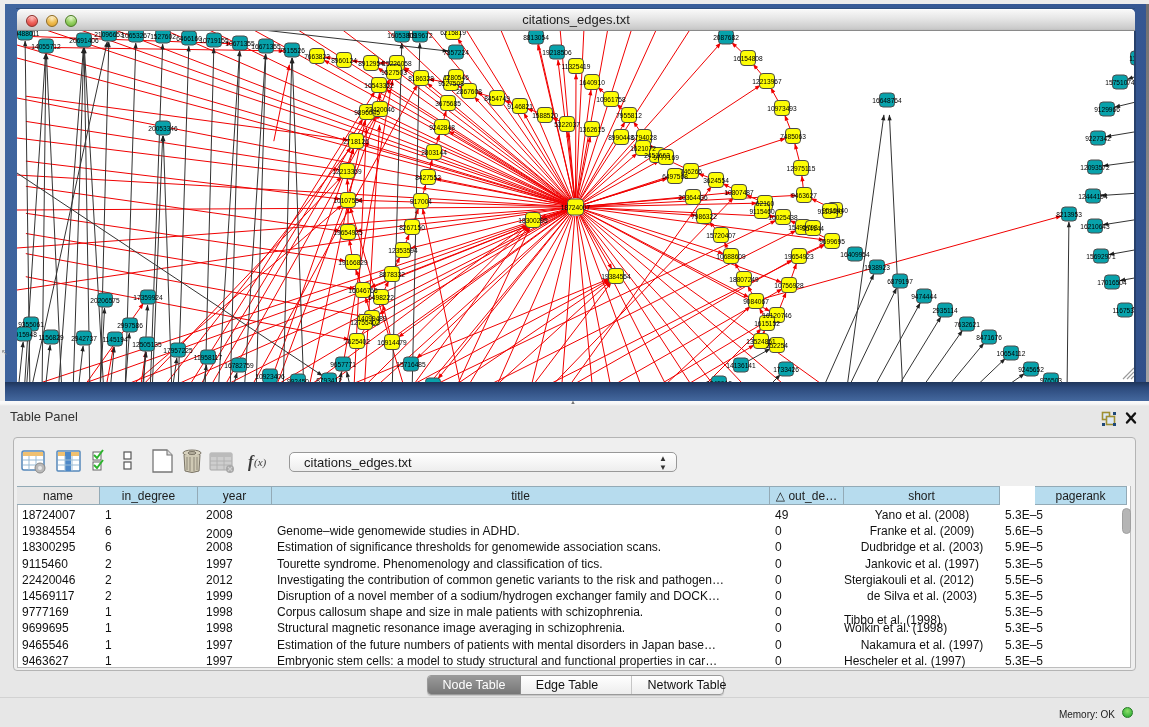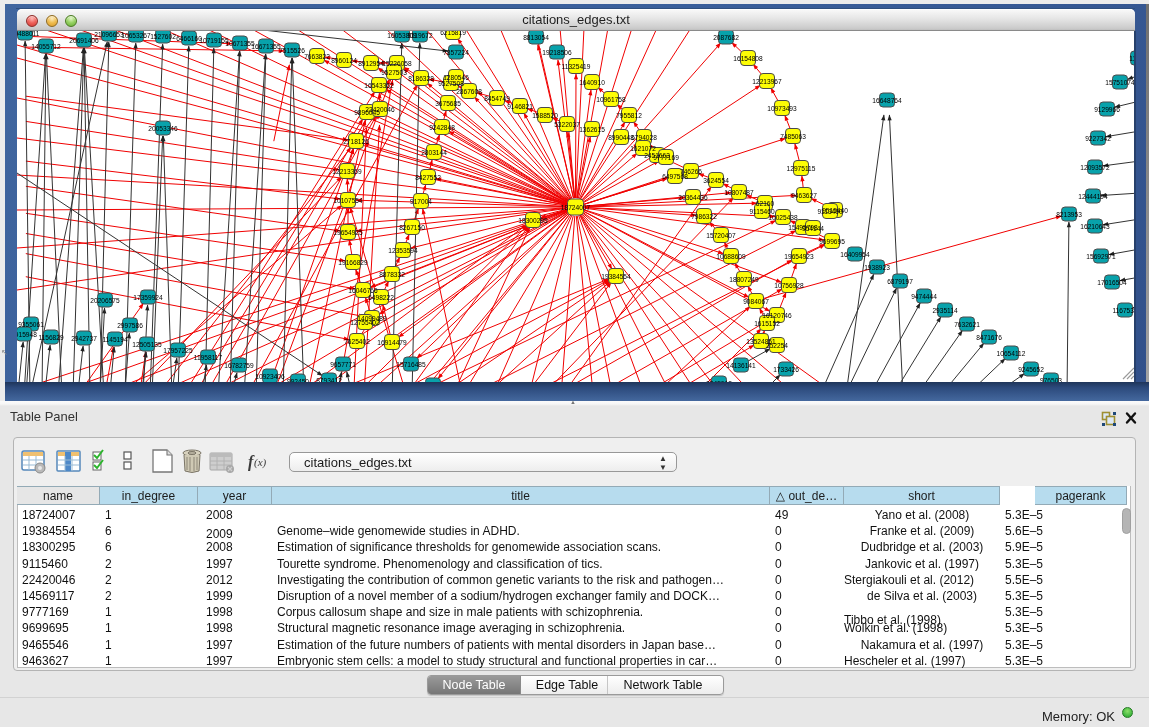--- a/index.html
+++ b/index.html
@@ -27,23 +27,23 @@
 #dropdown{left:289px;top:51px;width:388px;height:20px;border:1px solid #989898;border-radius:5px;background:linear-gradient(180deg,#ffffff,#ededed);font-size:13px;color:#1a1a1a;line-height:19px;padding-left:14px}
 #ddarr{left:655px;top:51px;width:16px;height:20px;font-size:8px;color:#333;text-align:center;line-height:9px;padding-top:2px}
 
 #tbl{left:17px;top:85px;width:1114px;height:182px;background:#fff;border:1px solid #bdbdbd;border-top:none}
 .hd{position:absolute;top:0;height:19px;font-size:12px;color:#1c1c1c;text-align:center;line-height:19px;border-right:1px solid #93aab6;border-top:1px solid #93aab6;border-bottom:1px solid #93aab6;background:#b7dcee}
 .rowtxt{position:absolute;font-size:12px;color:#111;white-space:nowrap;line-height:16px}
 #tabs{left:427px;top:274px;width:297px;height:20px;border:1px solid #9a9a9a;border-radius:4px;background:linear-gradient(180deg,#ffffff,#ededed);box-shadow:0 1px 1px rgba(0,0,0,.15)}
 .tabseg{position:absolute;top:0;height:18px;font-size:12.5px;line-height:18px;text-align:center;color:#111}
 #seg1{left:0;width:93px;background:linear-gradient(180deg,#9a9a9a,#767676);color:#fff;border-top-left-radius:3px;border-bottom-left-radius:3px;border-right:1px solid #8a8a8a}
 #seg2{left:94px;width:90px}
-#seg3{left:179px;width:111px;border-left:1px solid #c6c6c6}
+#seg3{left:203px;width:111px;border-left:1px solid #c6c6c6}
 #statusline{left:0;top:296px;width:1149px;height:1px;background:#d2d2d2}
-#mem{right:34px;top:308px;font-size:13px;color:#222}
+#mem{right:34px;top:308px;font-size:10px;color:#222}
 #memdot{left:1122px;top:306px;width:11px;height:11px;border-radius:50%;background:radial-gradient(circle at 50% 35%,#8ee06a,#3db53d 70%,#2d9e2d);border:1px solid #267a26}
 #drag{left:570px;top:400px;width:10px;height:4px;color:#777;font-size:6px;line-height:4px}
 </style></head>
 <body>
 <div id="stage">
   <div class="abs" id="frame"></div>
   <div class="abs" id="deskR"></div>
     <div class="abs" id="rline"></div>
     <div class="abs" id="tline"></div>
     <div class="abs" id="lmark">↖</div>

